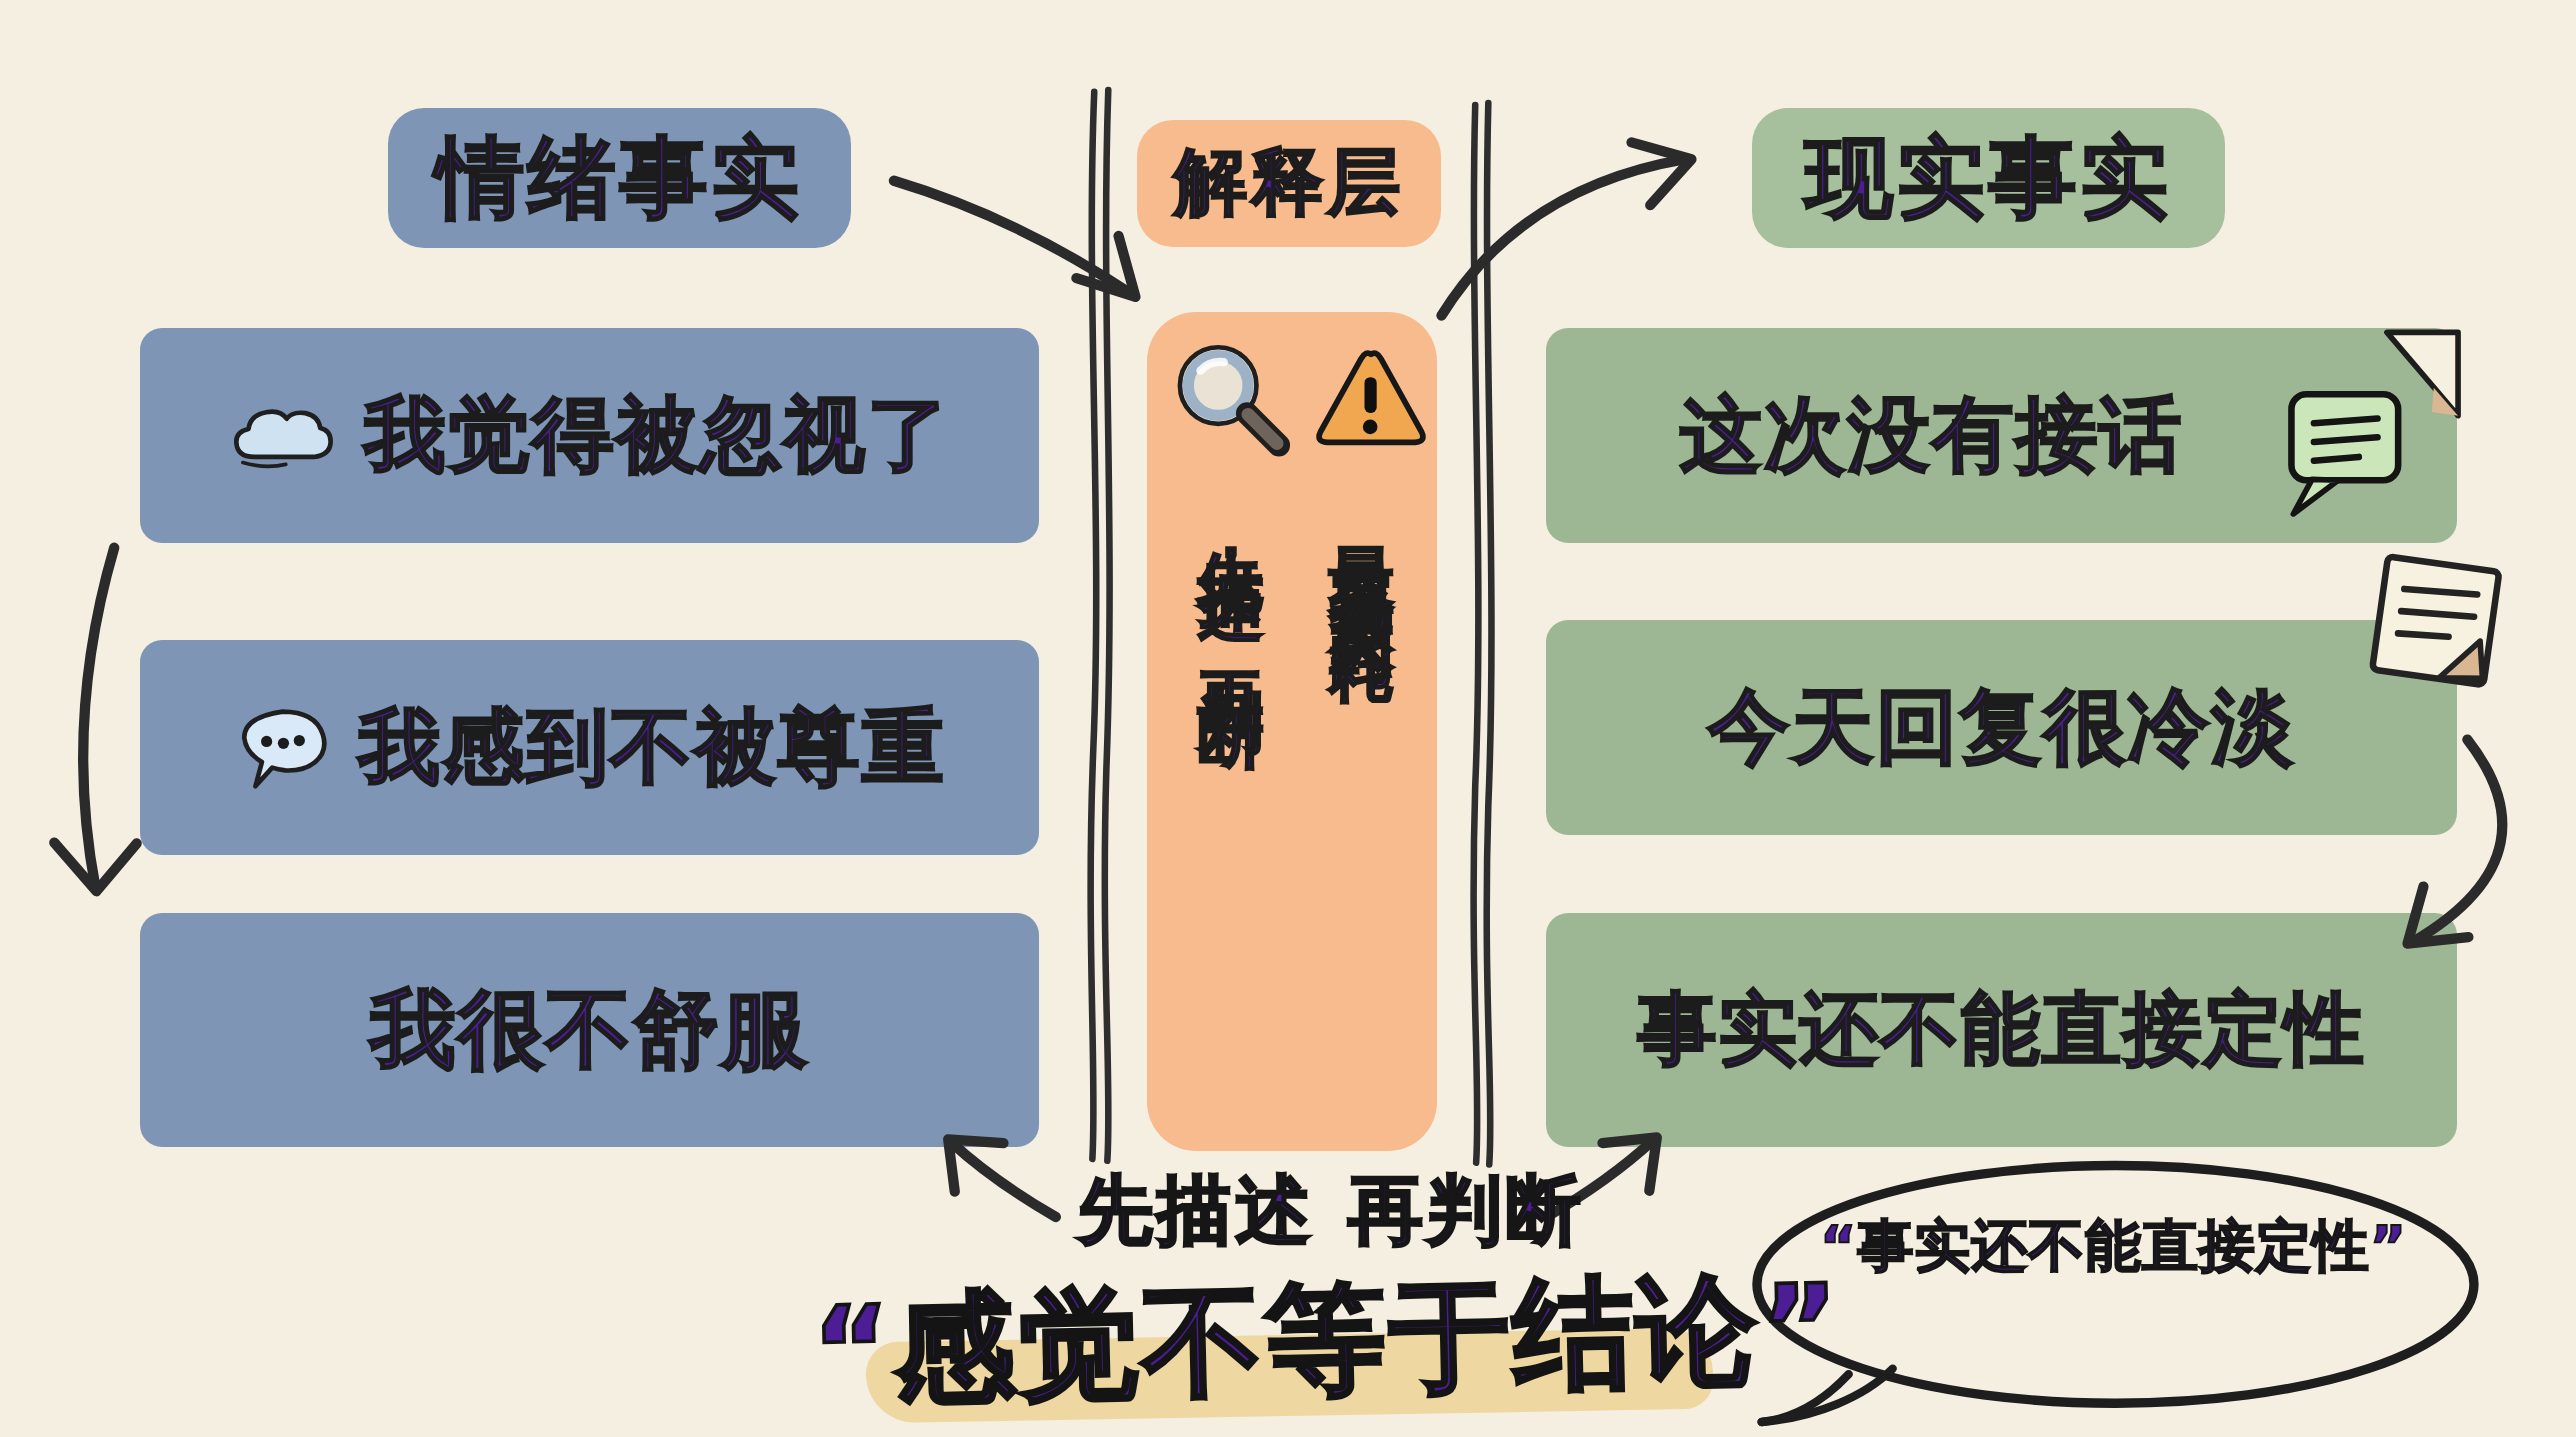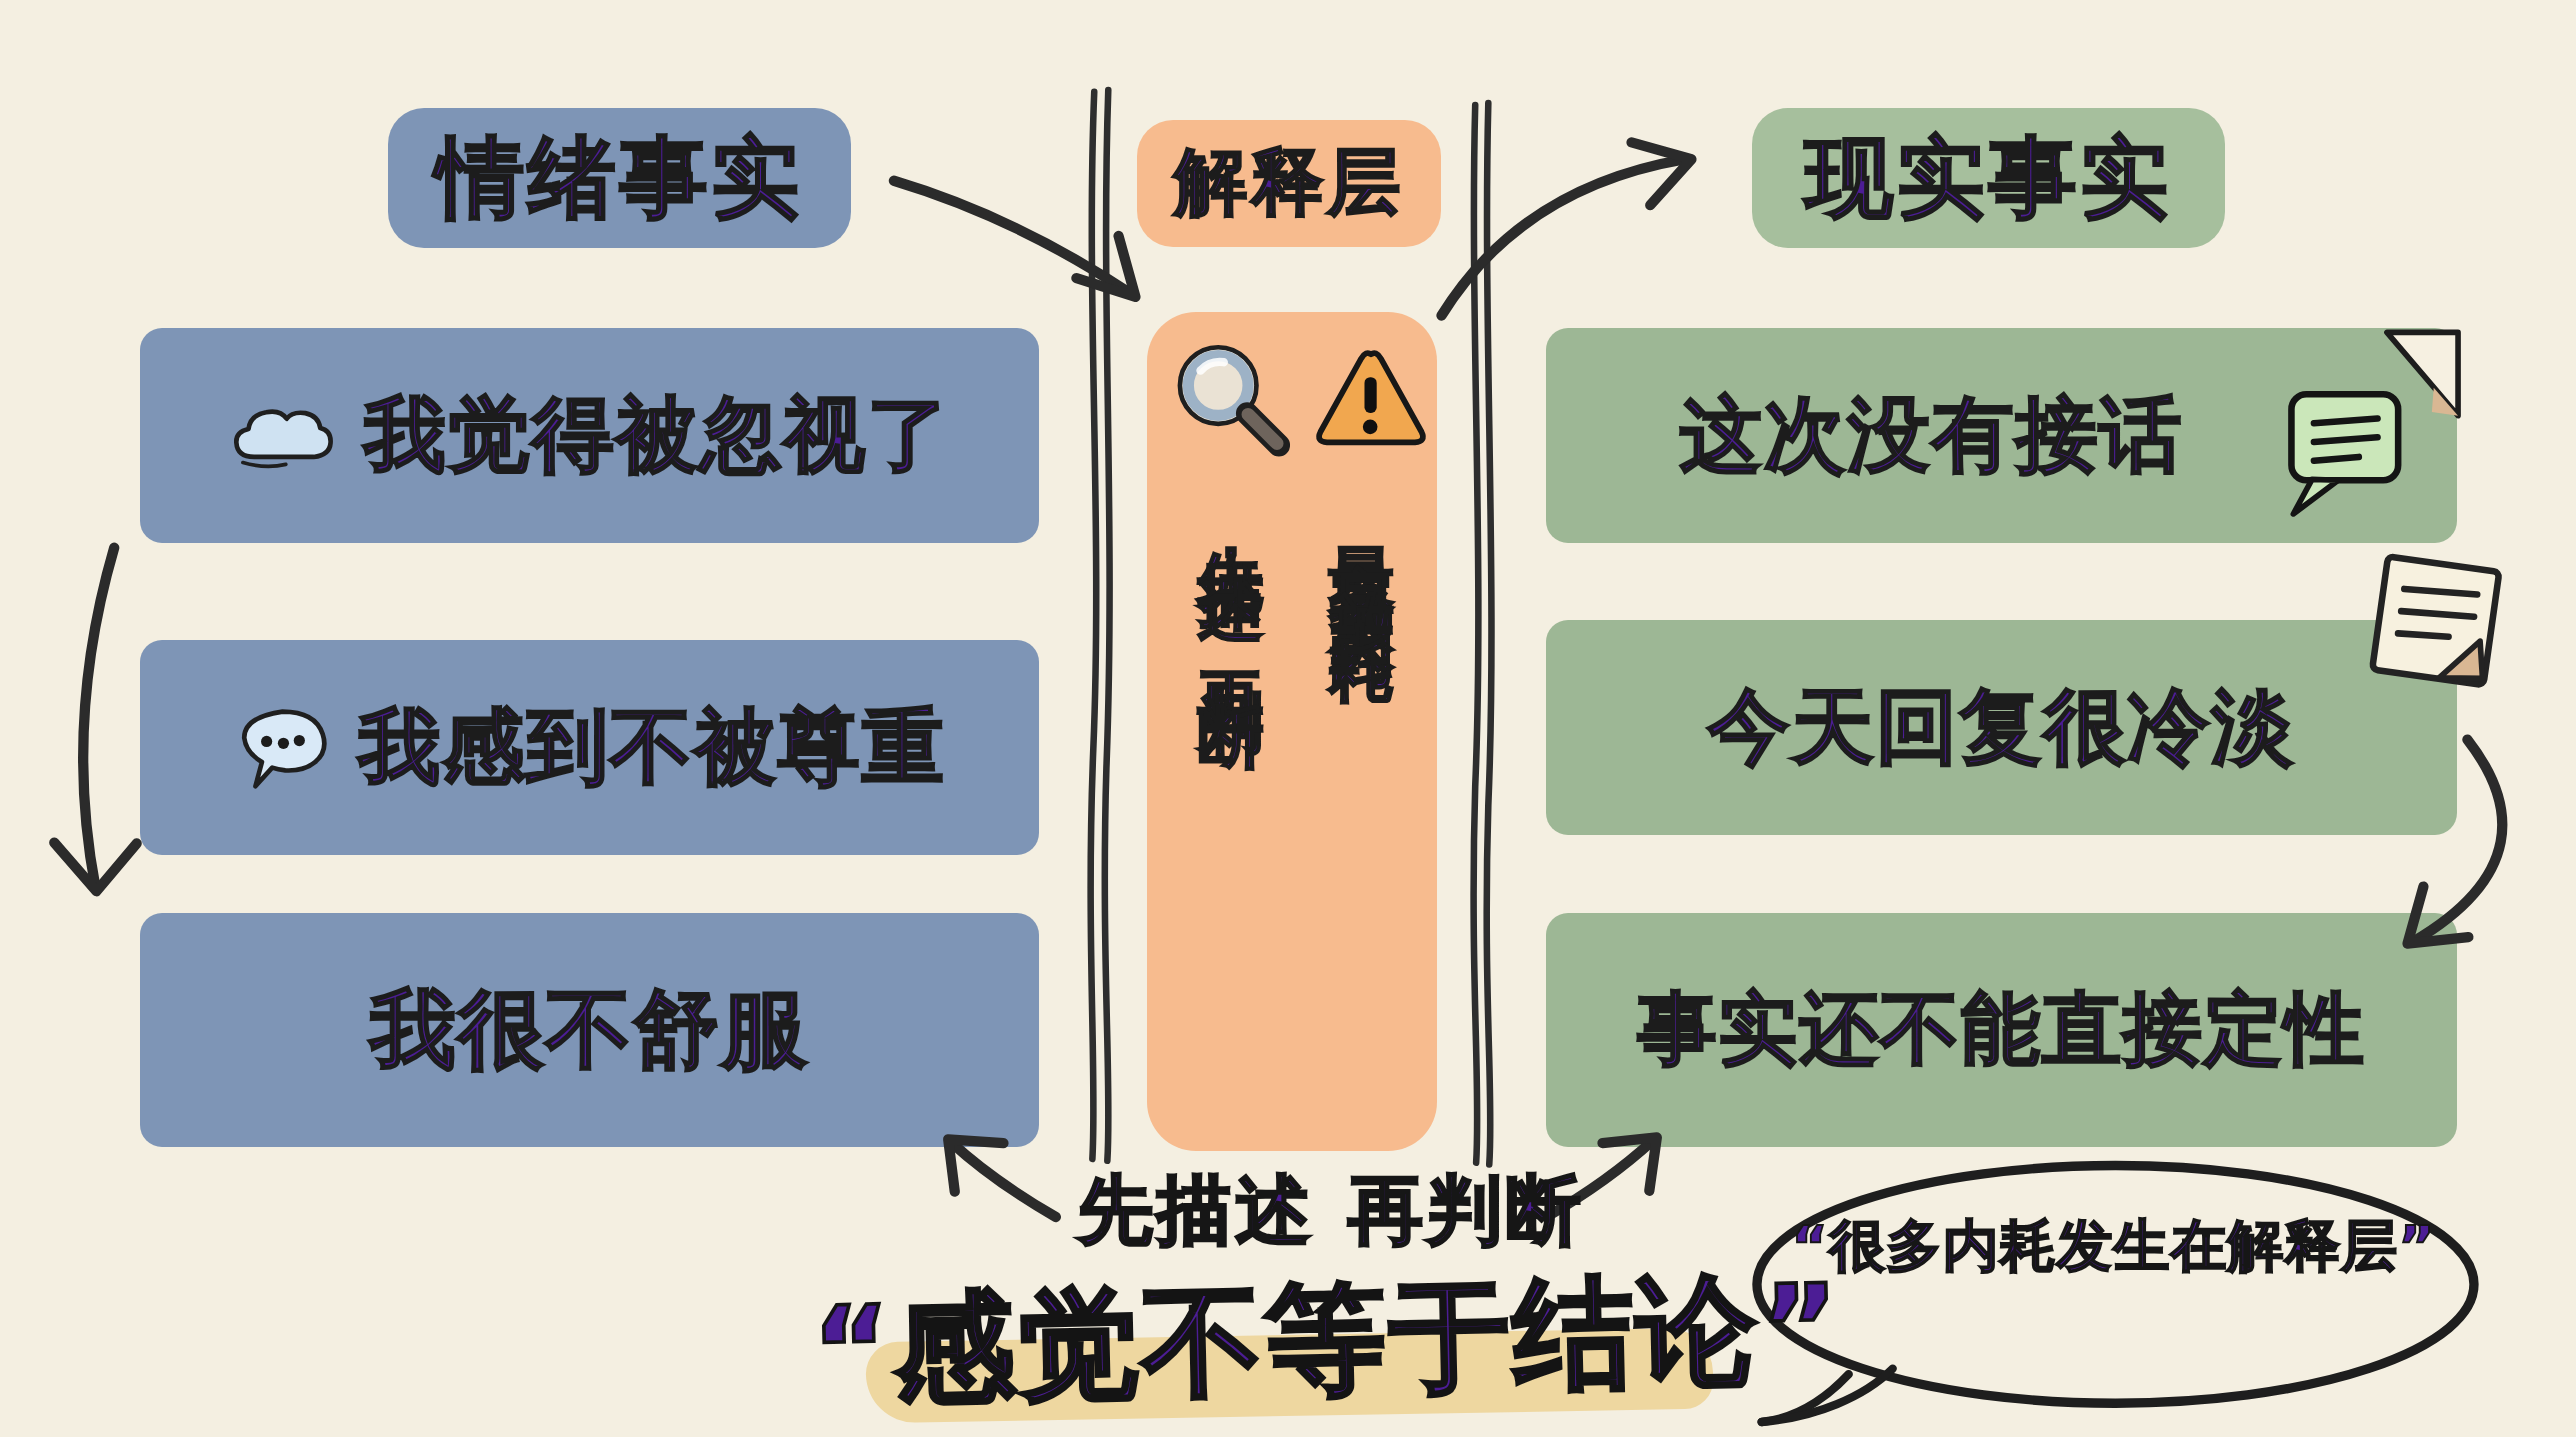--- a/index.html
+++ b/index.html
@@ -142,21 +142,21 @@
     <span>先描述</span>
   </div>
 
   <div class="hl" style="left:866px;top:1335px;width:847px;height:81px;"></div>
 
   <div class="quote-big" style="left:812px;top:1260px;">
     <span>“感觉不等于结论”</span>
   </div>
 
   <div class="bubble-text" style="left:1786px;top:1209px;width:655px;text-align:center;">
-    <span>“很多内耗发生在解释层”</span>
+    <span>“事实还不能直接定性”</span>
   </div>
 
   <svg class="overlay" width="2576" height="1438" viewBox="0 0 2752 1536">
 
     <g stroke="#2e2e2e" stroke-width="7" fill="none" stroke-linecap="round">
       <path d="M 1169 98 C 1160 320 1178 560 1168 800 C 1160 1000 1172 1150 1167 1238"></path>
       <path d="M 1184 96 C 1176 330 1192 560 1182 820 C 1176 1020 1188 1160 1183 1240"></path>
     </g>
     <g stroke="#2e2e2e" stroke-width="7" fill="none" stroke-linecap="round">
       <path d="M 1576 112 C 1570 340 1586 600 1576 840 C 1570 1040 1582 1160 1577 1242"></path>

